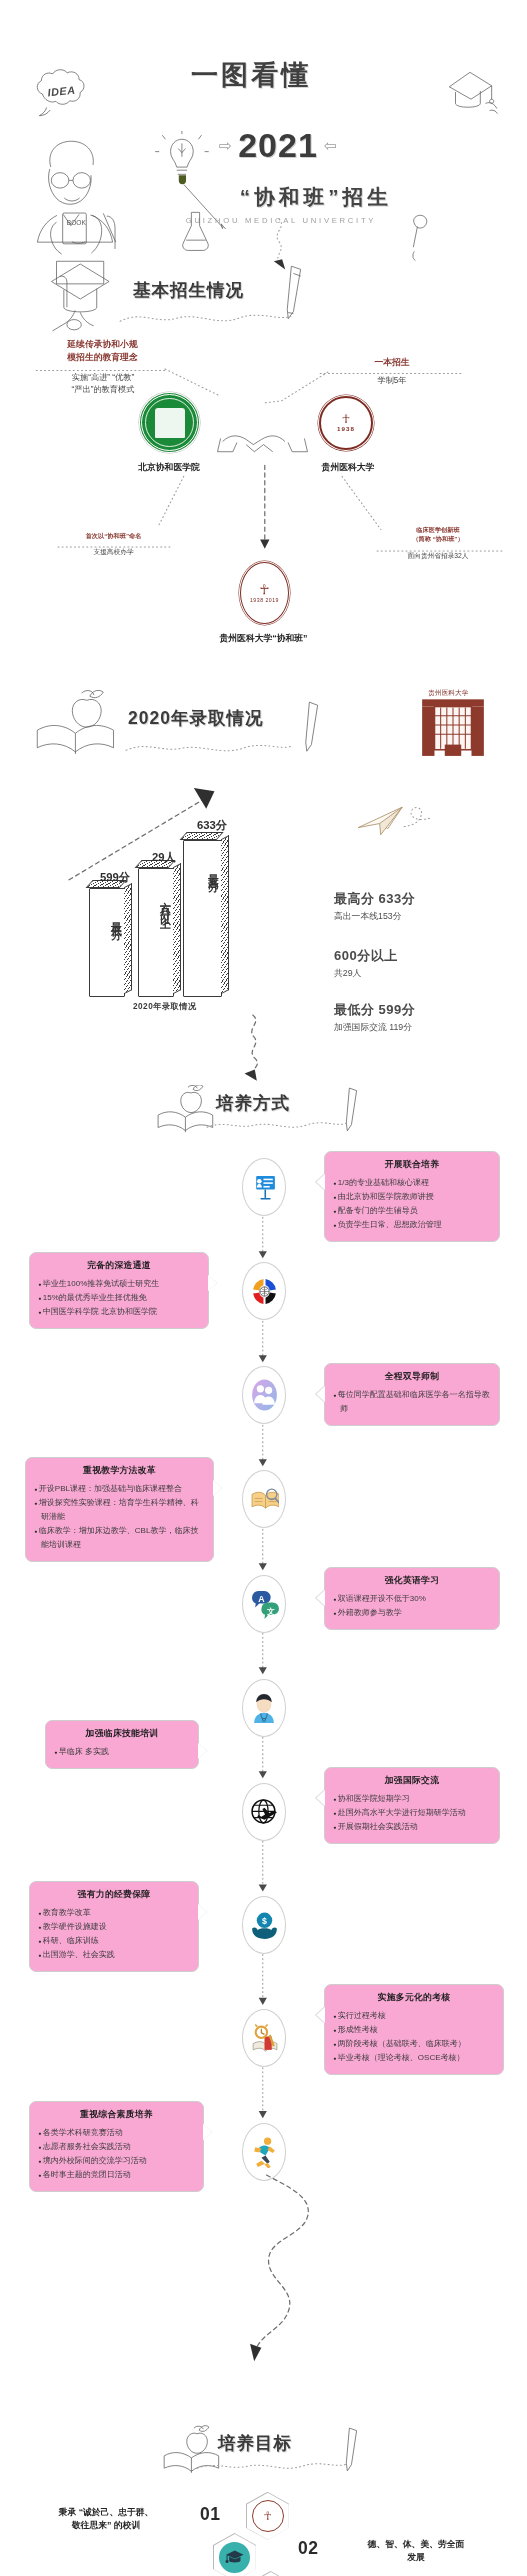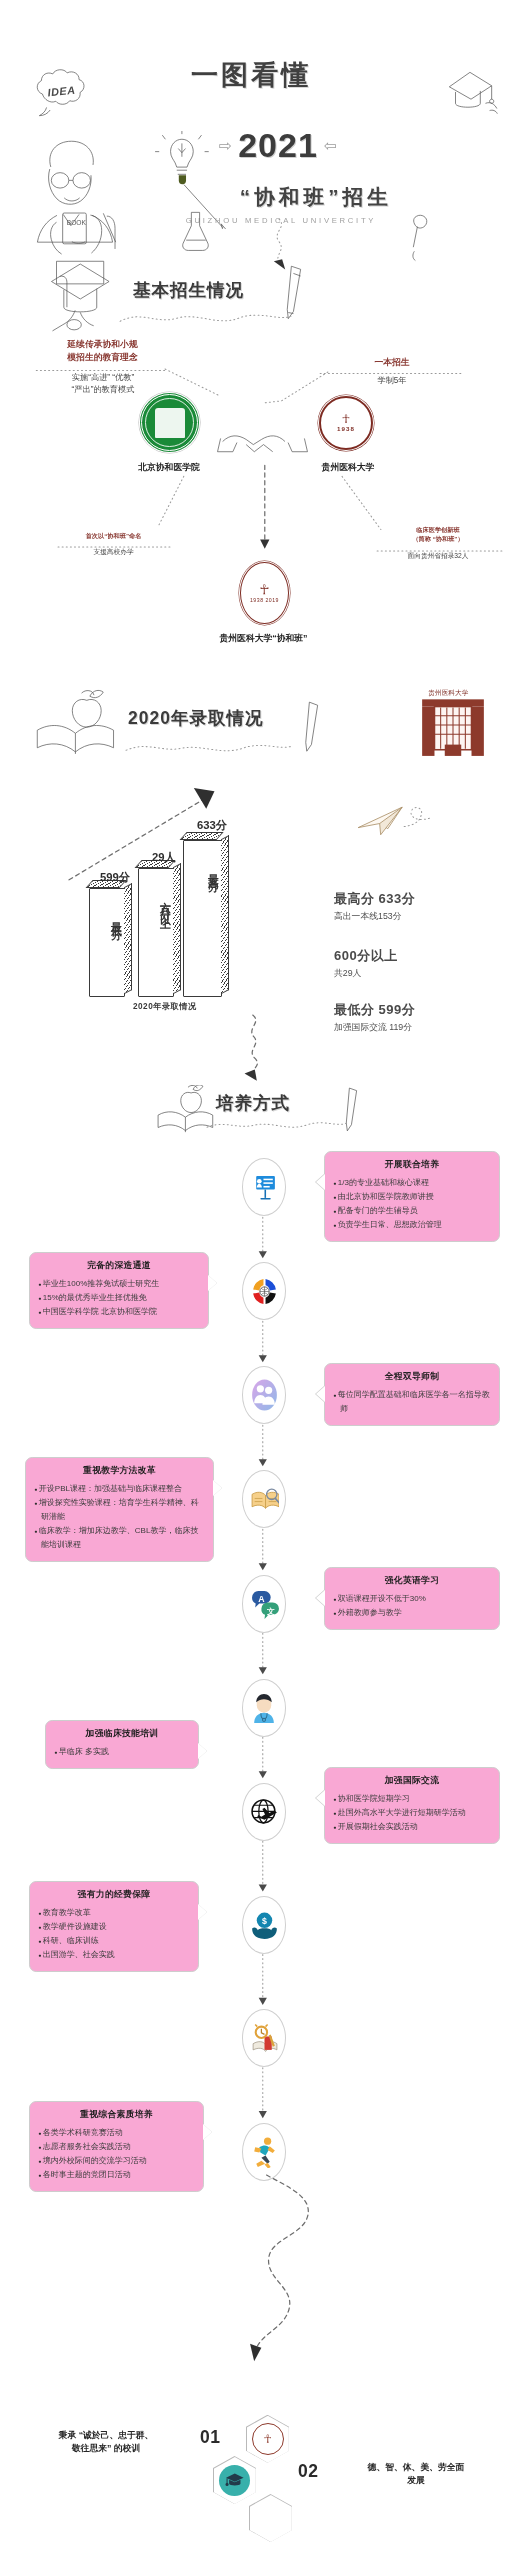--- a/index.html
+++ b/index.html
@@ -691,20 +691,30 @@
     <div class="node" style="left:242px;top:860px;">
       <svg width="29" height="30" viewBox="0 0 56 58">
         <path d="M6 40c10-6 20-5 24 2 4-7 14-8 22-2v12c-8-5-18-4-22 3-4-7-14-8-24-3z" fill="#efeade" stroke="#9c9381" stroke-width="1.4"></path>
         <rect x="28" y="26" width="14" height="26" fill="#d23b33"></rect>
         <circle cx="22" cy="18" r="11" fill="none" stroke="#e0a23a" stroke-width="4"></circle>
         <path d="M22 11v8l6 3" stroke="#b8822a" stroke-width="2.4" fill="none"></path>
         <path d="M14 7l-4-4M30 7l4-4" stroke="#e0a23a" stroke-width="3"></path>
         <path d="M40 22l8 22-4 2-8-22z" fill="#d9a33c"></path>
       </svg>
     </div>
+    <div class="card right" style="left:324px;top:835px;width:180px;">
+      <div class="beak"></div>
+      <h4>实施多元化的考核</h4>
+      <ul>
+        <li>实行过程考核</li>
+        <li>形成性考核</li>
+        <li>两阶段考核（基础联考、临床联考）</li>
+        <li>毕业考核（理论考核、OSCE考核）</li>
+      </ul>
+    </div>
 
     <div class="node" style="left:242px;top:974px;">
       <svg width="27" height="32" viewBox="0 0 52 62">
         <circle cx="32" cy="10" r="7" fill="#f2ad3b"></circle>
         <path d="M16 22c8-5 16-5 20 2l-8 14-10-6z" fill="#1fa6bd"></path>
         <path d="M28 38l8 12-4 4-12-12z" fill="#3b4854"></path>
         <path d="M8 22l12 2-4 8-10-2z" fill="#f2ad3b"></path>
         <path d="M36 20l10 8-4 5-10-6z" fill="#f2ad3b"></path>
         <path d="M20 48l-10 6 3 6 14-6z" fill="#f2ad3b"></path>
         <path d="M32 52l6 8-5 3-7-8z" fill="#f2ad3b"></path>
@@ -720,20 +730,39 @@
         <li>各时事主题的党团日活动</li>
       </ul>
     </div>
 
     <svg class="abs" style="left:222px;top:1025px;" width="124" height="216" viewBox="0 0 240 420">
       <path class="dashline" d="M86 2c40 22 90 42 80 80s-74 44-76 84 50 56 40 96-58 48-66 84"></path>
       <path d="M54 330l8 34 14-26z" fill="#2f2f2f"></path>
     </svg>
   </div>
 
+  <div class="sec-head" style="height:77px;">
+    <div class="abs" style="left:161px;top:3.1px;">
+      <svg width="67" height="54" viewBox="0 0 130 105">
+        <path class="sketch" d="M64 6c6-6 16-4 18 2M74 10c4-9 14-11 19-6-5 8-12 11-19 6"></path>
+        <path class="sketch" d="M50 32c0-12 10-19 20-15 10-4 20 3 20 15s-9 23-20 23-20-11-20-23z"></path>
+        <path class="sketch" d="M6 60c17-10 37-8 53 4 16-12 36-14 53-4v24c-17-8-37-7-53 6-16-13-36-14-53-6z"></path>
+        <path class="sketch" d="M59 64v29"></path>
+      </svg>
+    </div>
+    <div class="title" style="left:218px;top:9.3px;">培养目标</div>
+    <div class="abs" style="left:340px;top:4.1px;">
+      <svg width="26" height="49" viewBox="0 0 50 95">
+        <path class="sketch" d="M18 4l14 5-10 66-8 12-2-15z"></path>
+      </svg>
+    </div>
+    <svg class="abs" style="left:195px;top:38px;" width="155" height="13.4" viewBox="0 0 300 26">
+      <path class="dotline" d="M4 16c34-14 62 4 98-4s70 12 106 0 62 4 86-4"></path>
+    </svg>
+  </div>
 
   <div class="goals" style="height:428px;">
 
     <div class="goal-txt" style="left:26px;top:7.2px;width:160px;white-space:pre-line;">秉承 “诚於己、忠于群、
 敬往思来” 的校训</div>
     <div class="goal-num" style="left:200px;top:5.2px;">01</div>
     <div class="abs" style="left:246px;top:-7.2px;width:43px;height:48px;">
       <div class="hex-border"></div>
       <div class="hex-inner" style="font-size:7.7px;">
         <div style="width:32px;height:32px;border:1px solid #8d3a2c;border-radius:50%;display:flex;align-items:center;justify-content:center;color:#8d3a2c;font-size:11.3px;">☥</div>

